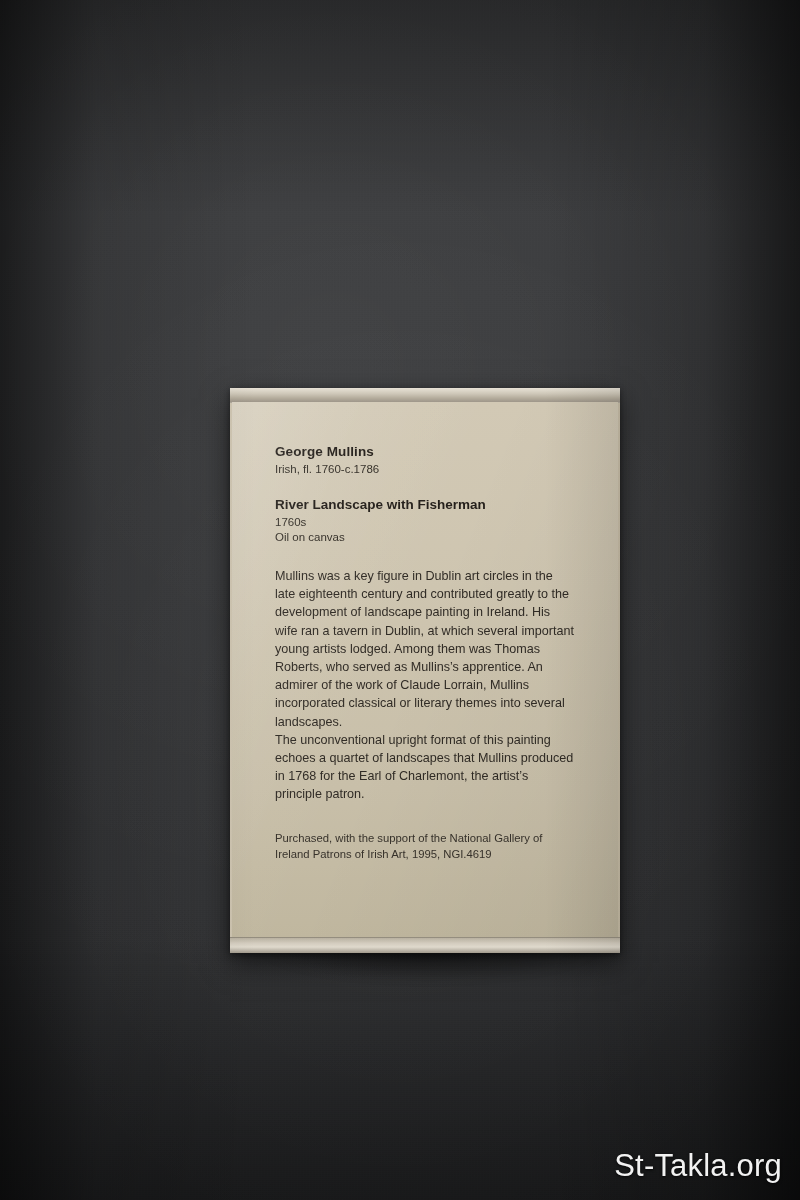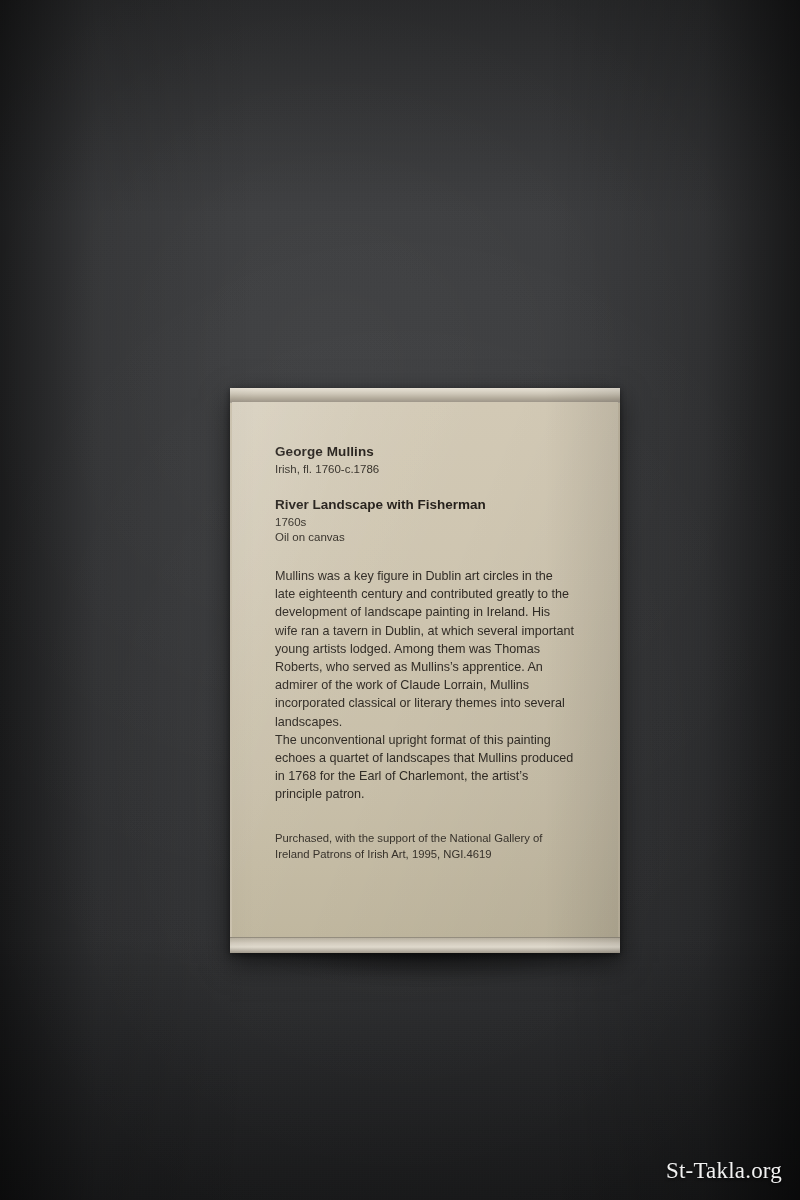--- a/index.html
+++ b/index.html
@@ -149,24 +149,24 @@
     filter: blur(5px);
     pointer-events: none;
   }
 
   
   #watermark {
     position: absolute;
     right: 18px;
     bottom: 16px;
     color: #f2f2f2;
-    font-size: 23px;
+    font-size: 31px;
     letter-spacing: 0.2px;
     text-shadow: 0 1px 3px rgba(0,0,0,0.8);
-    font-family: Liberation Serif, serif;
+    font-family: Liberation Sans, sans-serif;
   }
 </style>
 </head>
 <body>
 
 <div id="scene">
 
   <div id="grain"></div>
 
   <div id="frame-shadow"></div>

